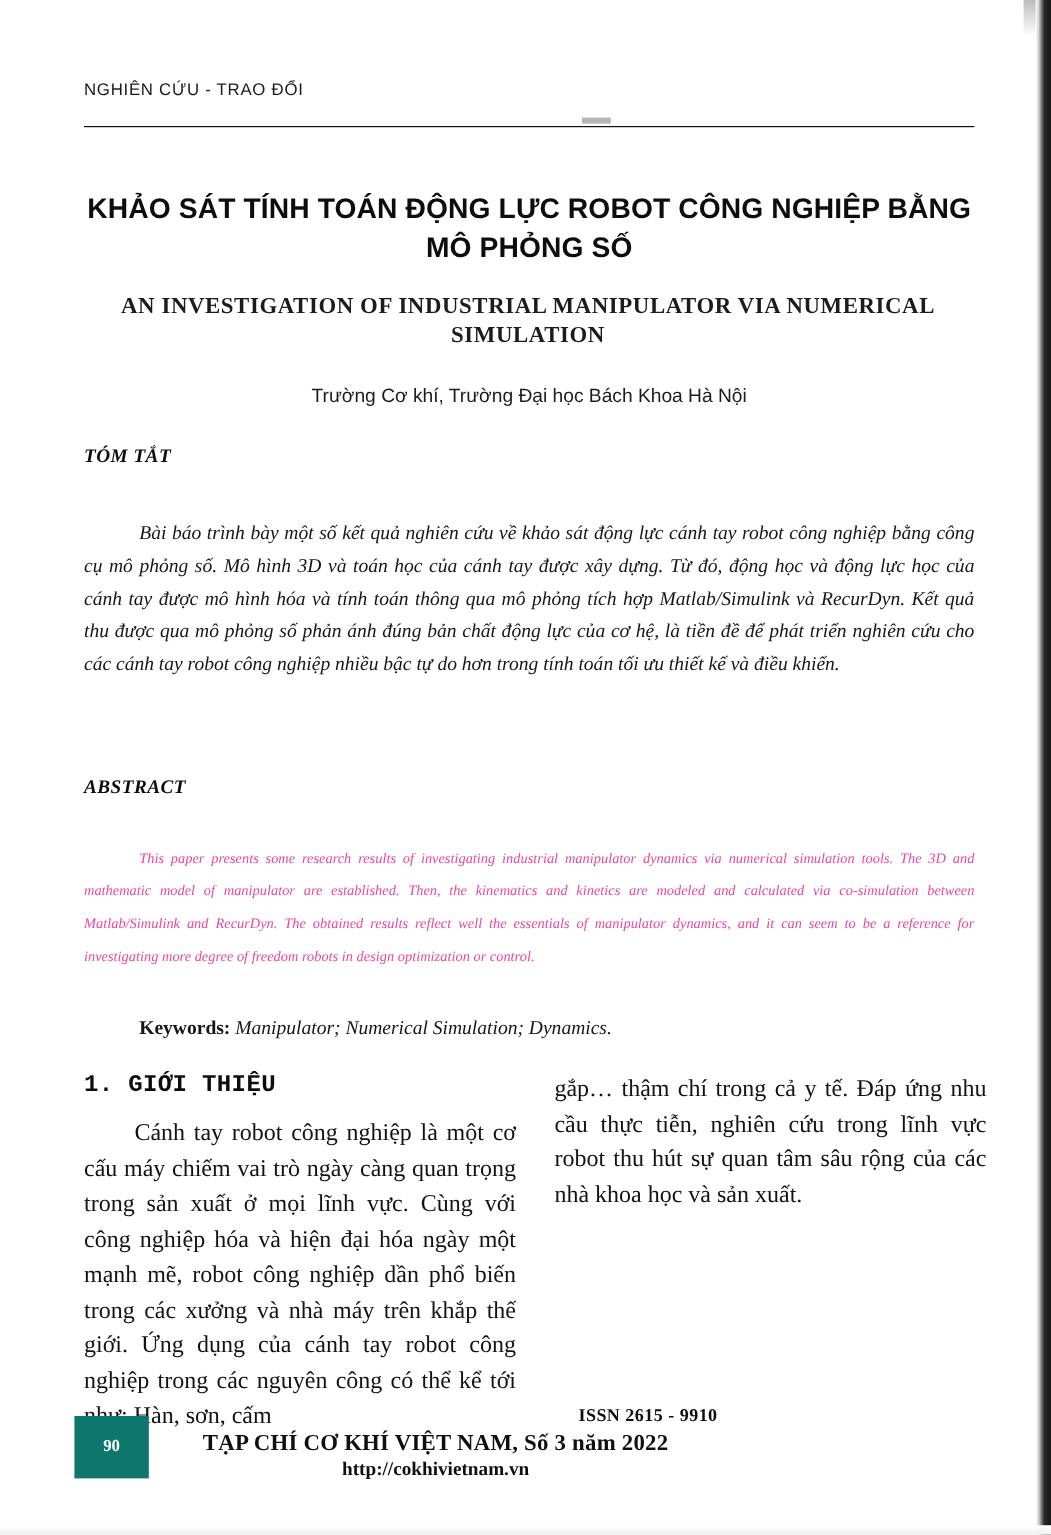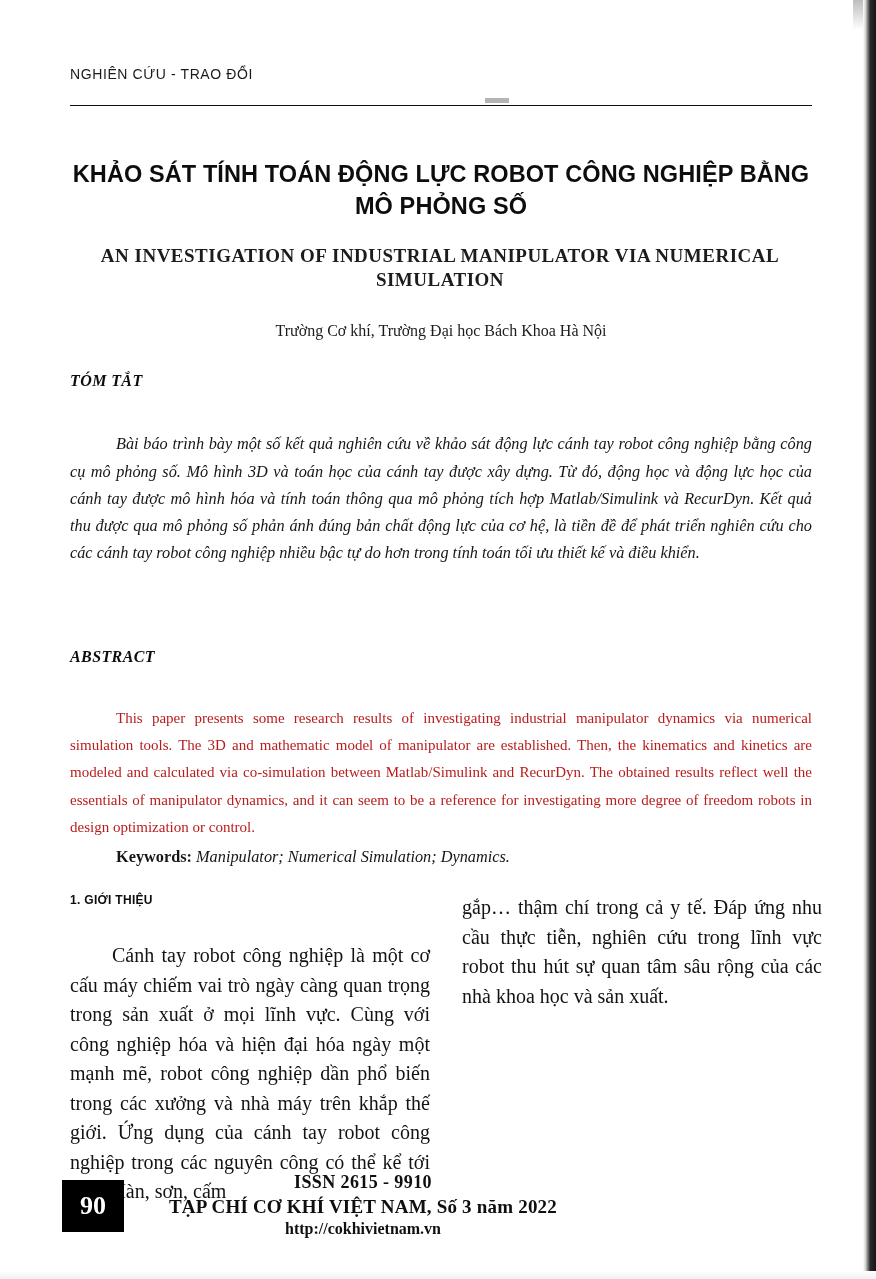--- a/index.html
+++ b/index.html
@@ -120,21 +120,21 @@
     font-weight: bold;
     font-size: 16.5px;
     color: #121212;
   }
   #affiliation {
     position: absolute;
     left: 70px;
     top: 322px;
     width: 742px;
     text-align: center;
-    font-family: Liberation Serif, serif;
+    font-family: Liberation Sans, sans-serif;
     font-size: 16px;
     color: #1c1c1c;
   }
 
   
   .sec-heading {
     font-family: "Liberation Serif", serif;
     font-weight: bold;
     font-size: 16px;
     letter-spacing: 0.4px;
@@ -166,25 +166,26 @@
   }
   #keywords-vi .kw-label { font-weight: bold; font-style: normal; }
   #keywords-vi .kw-value { font-style: italic; }
 
   #abstract-en-heading { position: absolute; left: 70px; top: 648px; }
   #abstract-en-body {
     position: absolute;
     left: 70px;
     top: 690px;
     width: 742px;
-    font-size: 15px;
+    font-style: italic;
+    font-size: 12px;
     line-height: 27.2px;
     text-align: justify;
     text-indent: 46px;
-    color: #b91c1c;
+    color: #ec4899;
   }
   #keywords-en {
     position: absolute;
     left: 70px;
     top: 828px;
     width: 742px;
     font-size: 16.3px;
     line-height: 26px;
     text-indent: 46px;
     color: #161616;
@@ -202,68 +203,69 @@
   }
   .column {
     position: absolute;
     top: 0;
     width: 360px;
   }
   #column-left  { left: 0px; }
   #column-right { left: 392px; }
 
   #section1-heading {
-    font-family: Liberation Sans, sans-serif;
-    font-weight: bold;
-    font-size: 12px;
+    font-family: Liberation Mono, monospace;
+    font-weight: bold;
+    font-size: 20px;
     letter-spacing: 0.3px;
     color: #0d0d0d;
-    margin-bottom: 34px;
+    margin-bottom: 14px;
   }
   .body-para {
     font-family: "Liberation Serif", serif;
     font-size: 20px;
     line-height: 29.5px;
     text-align: justify;
     text-indent: 42px;
     color: #131313;
     margin: 0;
   }
   .body-para + .body-para { margin-top: 25px; }
   .body-para.no-indent { text-indent: 0; }
 
   
   #page-number-badge {
     position: absolute;
     left: 62px;
     top: 1180px;
     width: 62px;
     height: 52px;
-    background: #000000;
+    background: #0f766e;
     color: #ffffff;
     font-family: "Liberation Serif", serif;
     font-weight: bold;
-    font-size: 26px;
+    font-size: 14px;
     display: flex;
     align-items: center;
     justify-content: center;
   }
   #footer-block {
     position: absolute;
     left: 128px;
     top: 1172px;
     width: 470px;
     text-align: center;
     color: #0f0f0f;
   }
   #footer-issn {
     font-family: "Liberation Serif", serif;
     font-weight: bold;
-    font-size: 18px;
+    font-size: 15px;
     letter-spacing: 0.4px;
+    text-align: right;
   }
   #footer-journal {
     font-family: "Liberation Serif", serif;
     font-weight: bold;
     font-size: 19px;
     letter-spacing: 0.2px;
     margin-top: 3px;
   }
   #footer-url {
     font-family: "Liberation Serif", serif;

